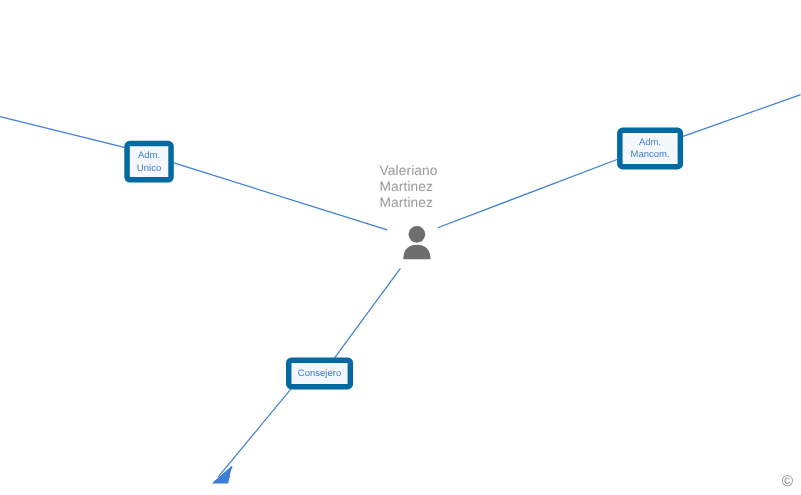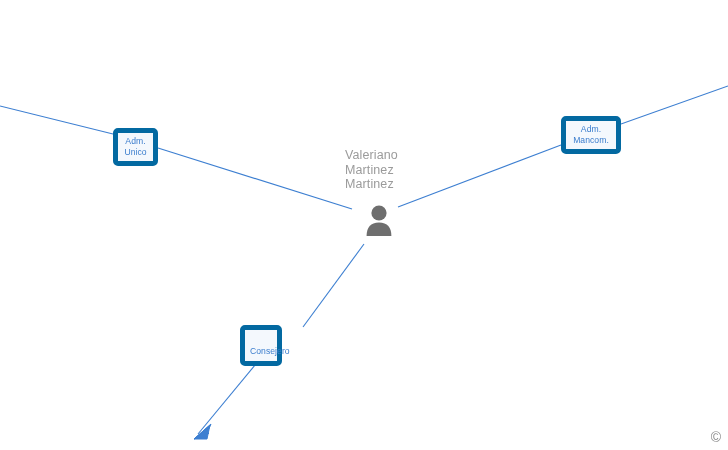--- a/index.html
+++ b/index.html
@@ -78,24 +78,24 @@
     left: 113px;
     top: 128px;
     width: 45px;
   }
   #chip-adm-mancom {
     left: 561px;
     top: 116px;
     width: 60px;
   }
   #chip-consejero {
-    left: 240px;
+    left: 260px;
     top: 325px;
-    width: 42px;
-    padding-top: 16px;
+    width: 61px;
+    padding-top: 4px;
     padding-bottom: 4px;
   }
 
   
   .watermark {
     position: absolute;
     right: 7px;
     bottom: 5px;
     display: flex;
     align-items: center;

